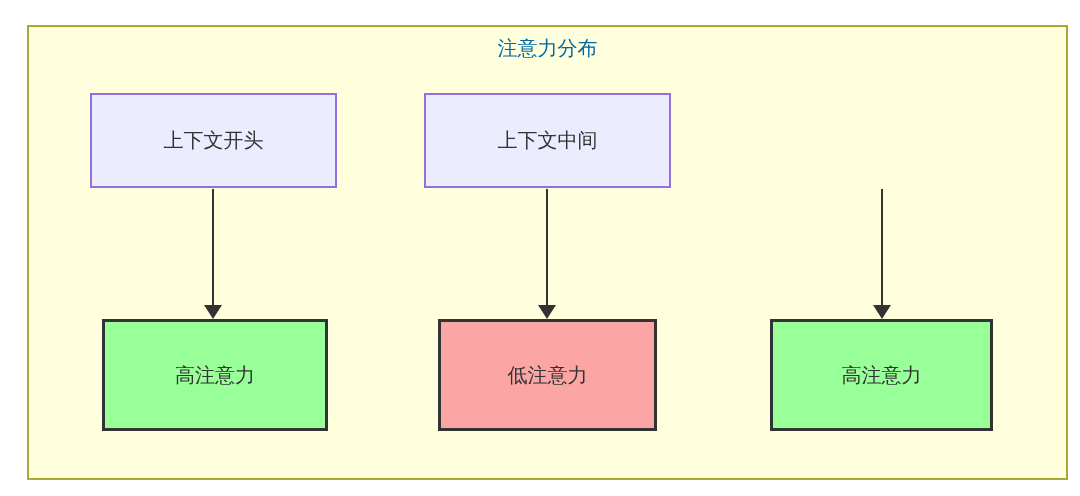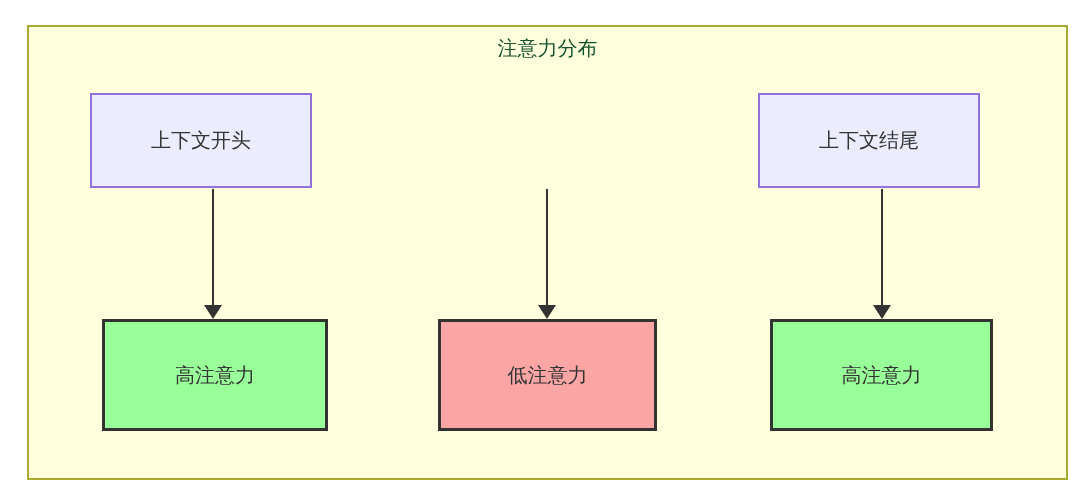--- a/index.html
+++ b/index.html
@@ -26,35 +26,35 @@
     border: 2px solid #aaaa33;
   }
   .diagram-title {
     position: absolute;
     top: 8px;
     left: 0;
     width: 100%;
     text-align: center;
     font-size: 20px;
     line-height: 26px;
-    color: #14532d;
+    color: #0369a1;
   }
   .node {
     position: absolute;
     box-sizing: border-box;
     display: flex;
     align-items: center;
     justify-content: center;
     font-size: 20px;
     color: #333333;
     text-align: center;
   }
   .source-node {
     top: 66px;
-    width: 222px;
+    width: 247px;
     height: 95px;
     background: #ececff;
     border: 2px solid #9370db;
   }
   .src-1 { left: 61px; }
   .src-2 { left: 395px; }
   .src-3 { left: 729px; }
   .target-node {
     top: 292px;
     height: 112px;
@@ -89,21 +89,21 @@
 </style>
 </head>
 <body>
 
 <div class="canvas">
   <div class="group">
 
     <div class="diagram-title">注意力分布</div>
 
     <div class="node source-node src-1">上下文开头</div>
-    <div class="node source-node src-3">上下文结尾</div>
+    <div class="node source-node src-2">上下文中间</div>
 
     <div class="arrow arr-1">
       <div class="line"></div>
       <div class="head"></div>
     </div>
     <div class="arrow arr-2">
       <div class="line"></div>
       <div class="head"></div>
     </div>
     <div class="arrow arr-3">

